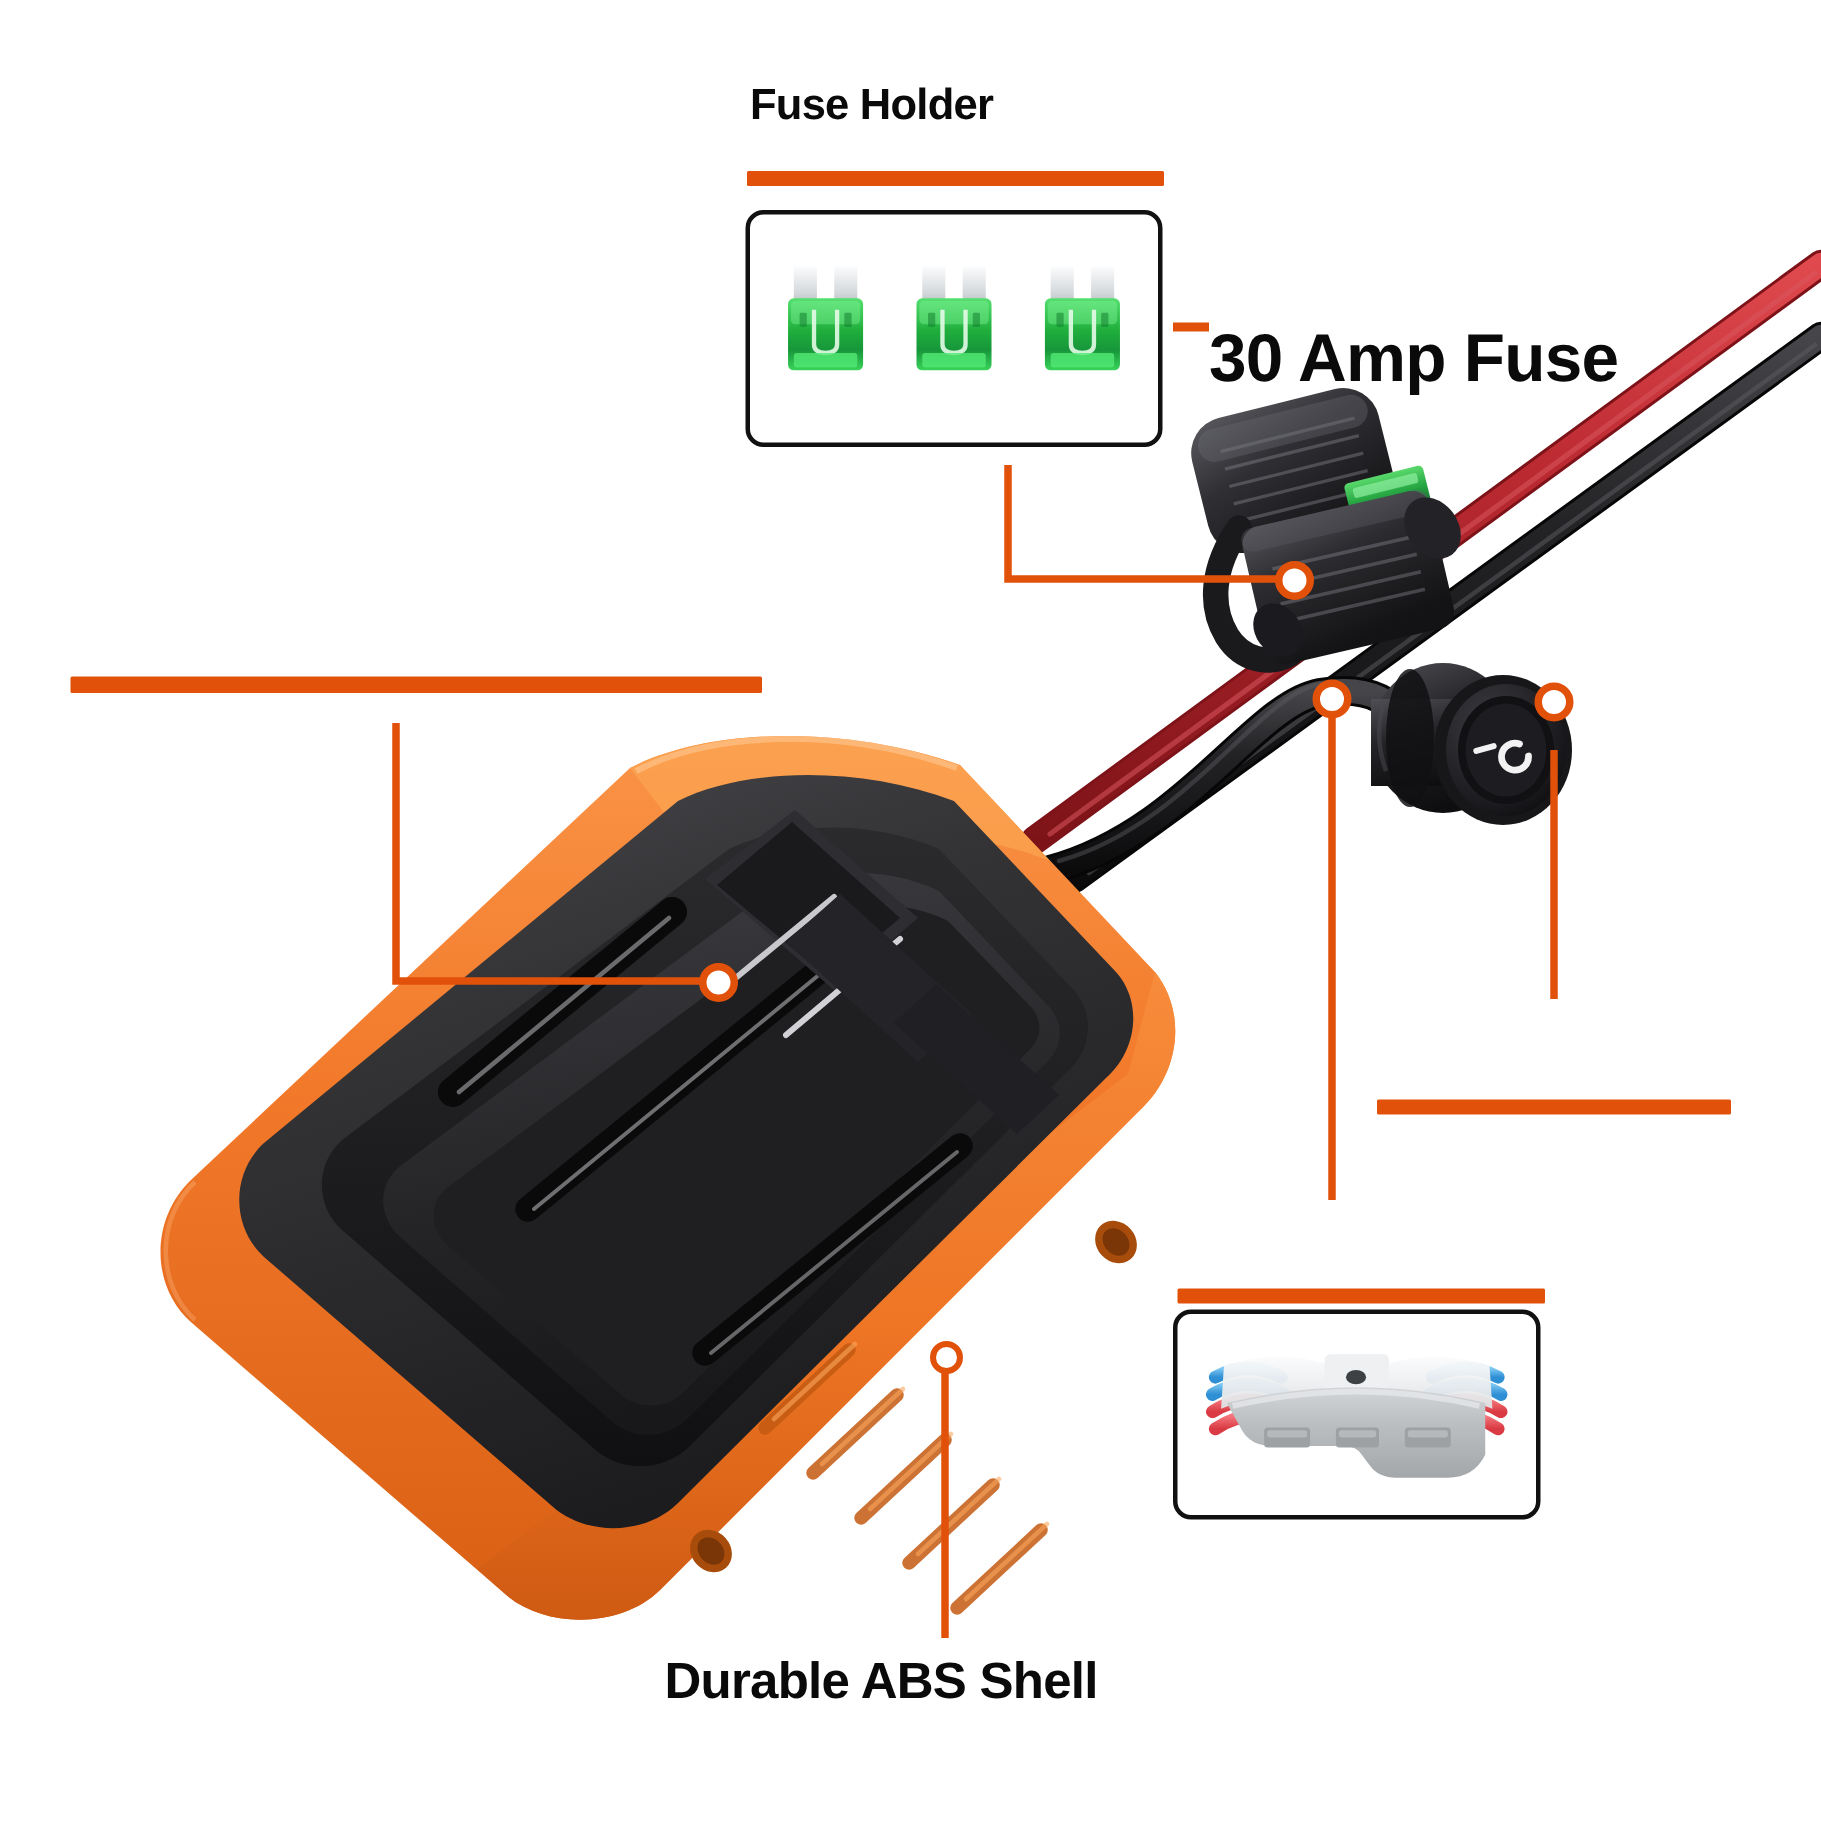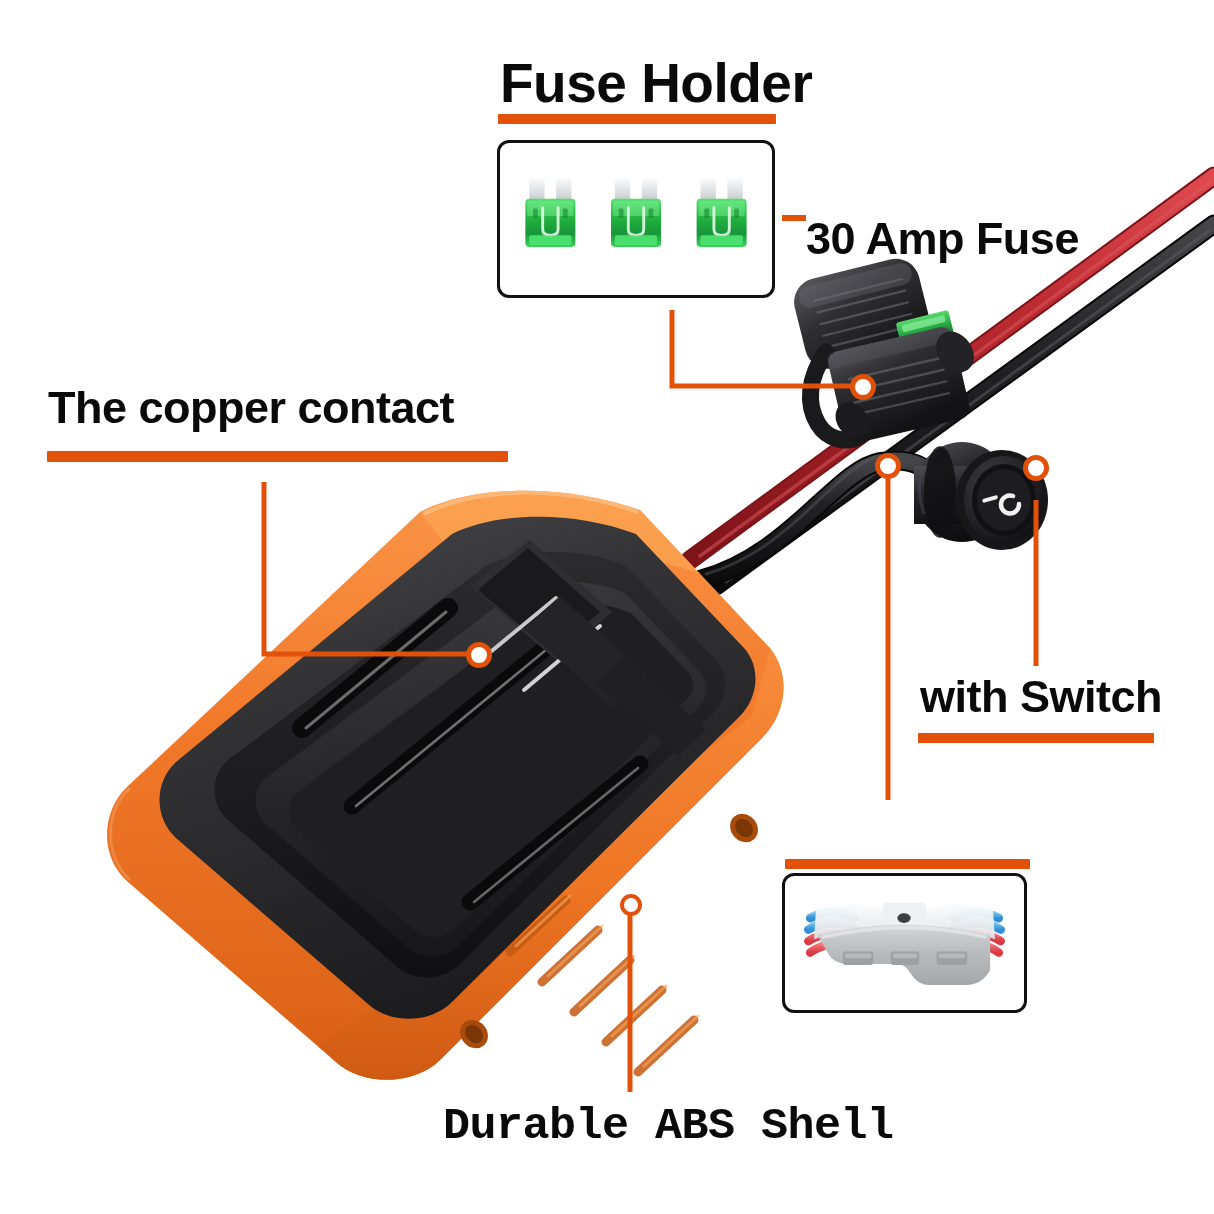--- a/index.html
+++ b/index.html
@@ -298,21 +298,21 @@
 
     <line x1="782" y1="218" x2="806" y2="218" stroke="#e2510a" stroke-width="6"></line>
   </svg>
 
   <div class="dot" style="left:850px;top:374px;width:26px;height:26px;"></div>
   <div class="dot" style="left:466px;top:642px;width:26px;height:26px;"></div>
   <div class="dot" style="left:875px;top:453px;width:26px;height:26px;"></div>
   <div class="dot" style="left:1023px;top:455px;width:26px;height:26px;"></div>
   <div class="dot small" style="left:620px;top:894px;width:22px;height:22px;"></div>
 
-  <div class="callout-title" style="left:500px;top:56px;font-size:55px;">Fuse Holder</div>
+  <div class="callout-title" style="left:500px;top:56px;font-size:29px;">Fuse Holder</div>
   <div class="rule" style="left:498px;top:114px;width:278px;height:10px;"></div>
 
   <div class="panel" style="left:497px;top:140px;width:278px;height:158px;">
     <svg viewBox="0 0 278 158" style="width:100%;height:100%;display:block;">
       <defs>
         <linearGradient id="fuseGrad" x1="0" y1="0" x2="0" y2="1">
           <stop offset="0%" stop-color="#55e070"></stop>
           <stop offset="45%" stop-color="#1fae3c"></stop>
           <stop offset="72%" stop-color="#17963a"></stop>
           <stop offset="100%" stop-color="#3ad45b"></stop>
@@ -356,24 +356,22 @@
           <rect x="8" y="32" width="5" height="10" rx="1" fill="#0e7a2a" opacity="0.5"></rect>
           <rect x="39" y="32" width="5" height="10" rx="1" fill="#0e7a2a" opacity="0.5"></rect>
           <rect x="4" y="60" width="44" height="10" rx="2" fill="#52e874" opacity="0.8"></rect>
         </g>
       </g>
     </svg>
   </div>
 
   <div class="callout-title" style="left:806px;top:192px;font-size:45px;margin-top:24px;">30 Amp Fuse</div>
 
-  <div class="callout-title" style="left:48px;top:385px;font-size:45px;">The copper contact</div>
   <div class="rule" style="left:47px;top:451px;width:461px;height:11px;"></div>
 
-  <div class="callout-title" style="left:920px;top:674px;font-size:45px;">with Switch</div>
   <div class="rule" style="left:918px;top:733px;width:236px;height:10px;"></div>
 
   <div class="rule" style="left:785px;top:859px;width:245px;height:10px;"></div>
 
   <div class="panel" style="left:782px;top:873px;width:245px;height:140px;">
     <svg viewBox="0 0 245 140" style="width:100%;height:100%;display:block;">
       <defs>
         <linearGradient id="grayBody" x1="0" y1="0" x2="0" y2="1">
           <stop offset="0%" stop-color="#d3d6d8"></stop>
           <stop offset="40%" stop-color="#bcbfc2"></stop>
@@ -420,15 +418,15 @@
       <rect x="108" y="79" width="30" height="14" rx="2.5" fill="#9da1a4"></rect>
       <rect x="156" y="79" width="32" height="14" rx="2.5" fill="#9da1a4"></rect>
       <rect x="60" y="81" width="28" height="5" rx="2" fill="#b5b9bc"></rect>
       <rect x="110" y="81" width="26" height="5" rx="2" fill="#b5b9bc"></rect>
       <rect x="158" y="81" width="28" height="5" rx="2" fill="#b5b9bc"></rect>
 
       <path d="M 36 64 q 88 -20 172 0" stroke="#e8eaec" stroke-width="4" fill="none" opacity="0.7"></path>
     </svg>
   </div>
 
-  <div class="callout-title" style="left:443px;top:1104px;font-size:45px;font-family:Liberation Mono, monospace;">Durable ABS Shell</div>
+  <div class="callout-title" style="left:443px;top:1104px;font-size:34px;">Durable ABS Shell</div>
 
 </div>
 
 </body></html>

